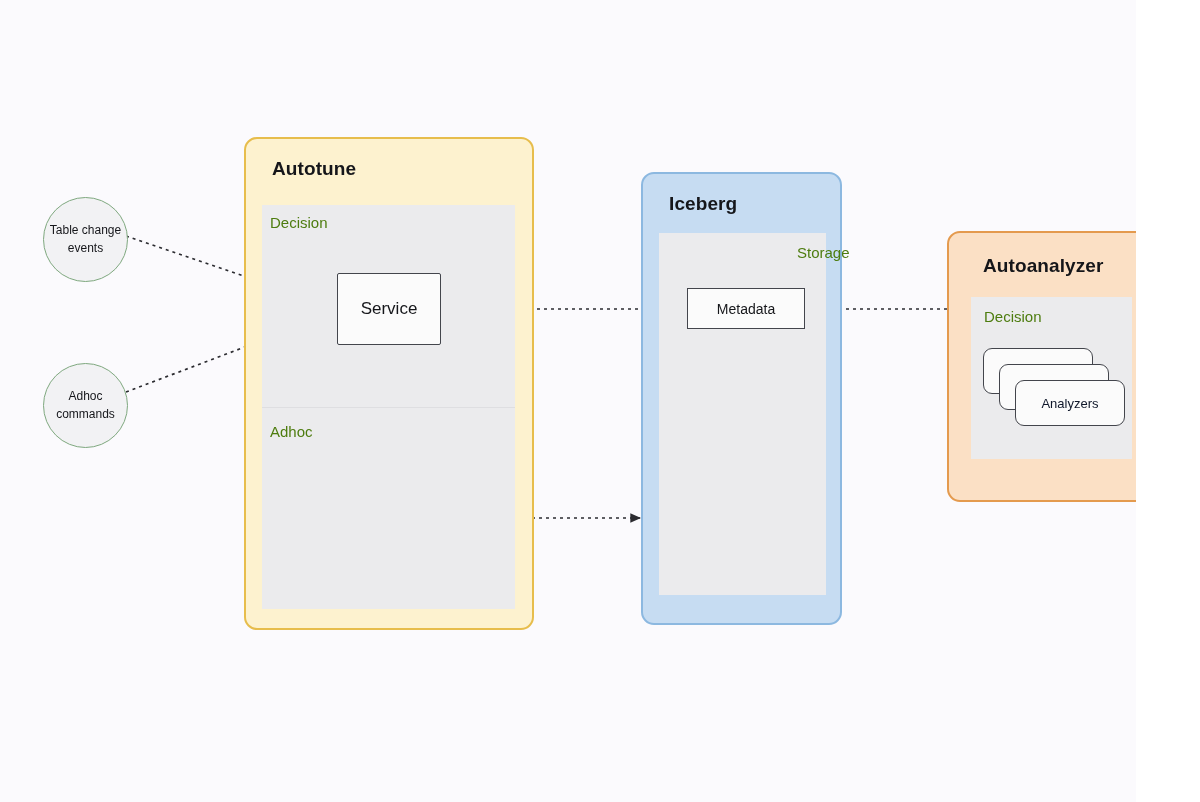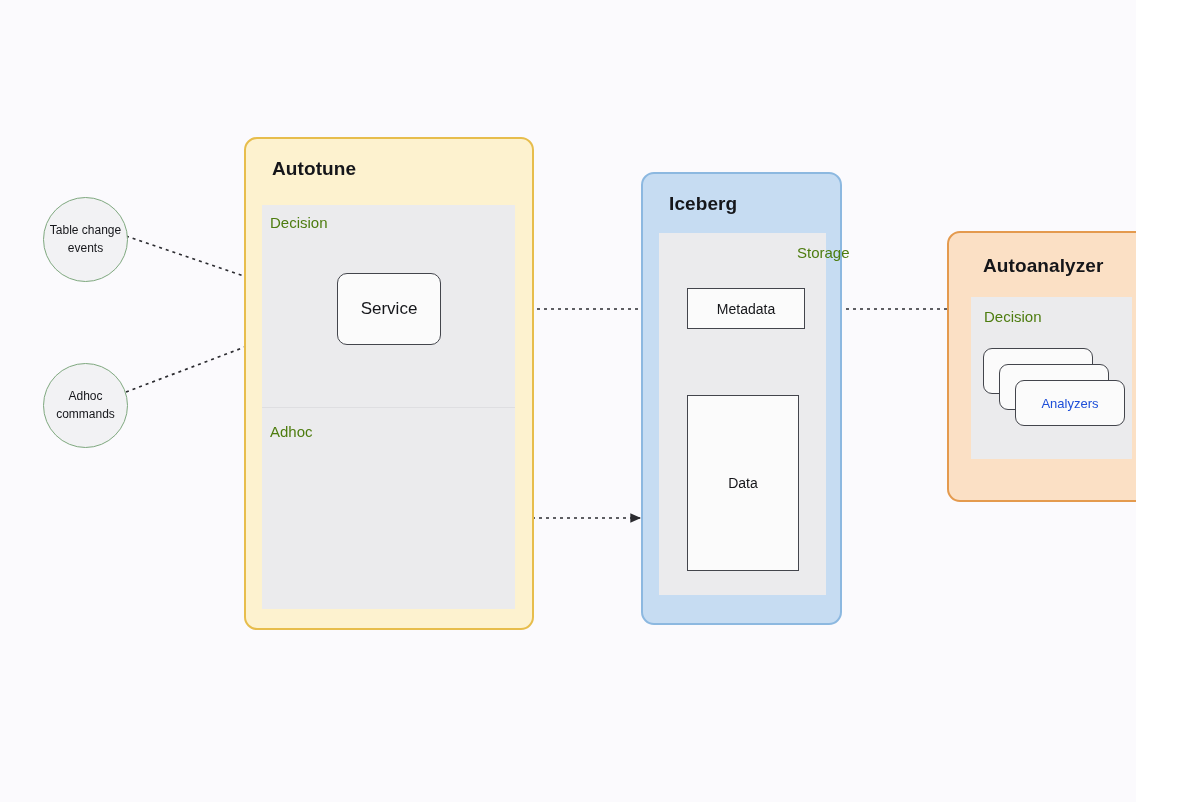--- a/index.html
+++ b/index.html
@@ -91,21 +91,21 @@
     position: absolute;
     box-sizing: border-box;
     background: #fbfbfb;
     border: 1.6px solid #43454c;
     display: flex;
     align-items: center;
     justify-content: center;
     font-size: 17px;
     color: #15161a;
   }
-  .node-round { border-radius: 10px; }
+  .node-round { border-radius: 2px; }
 
   .node-service {
     left: 337px; top: 273px;
     width: 104px; height: 72px;
   }
   .node-actors {
     left: 337px; top: 483px;
     width: 104px; height: 71px;
   }
   .node-metadata {
@@ -127,21 +127,21 @@
     box-sizing: border-box;
     background: #fbfbfb;
     border: 1.5px solid #43454c;
     border-radius: 9px;
     width: 110px;
     height: 46px;
     display: flex;
     align-items: center;
     justify-content: center;
     font-size: 13px;
-    color: #1d4ed8;
+    color: #0f172a;
   }
   .stack-card-1 { left: 0px;  top: 0px;  }
   .stack-card-2 { left: 16px; top: 16px; }
   .stack-card-3 { left: 32px; top: 32px; }
 
   
   .circle-node {
     position: absolute;
     width: 85px; height: 85px;
     border-radius: 50%;
@@ -201,23 +201,20 @@
 
   <div class="group group-iceberg"></div>
   <div class="group-title" style="left:669px; top:193px;">Iceberg</div>
 
   <div class="subpanel panel-storage"></div>
   <div class="subpanel-label" style="left:797px; top:244px;">Storage</div>
 
   <div class="node node-metadata">
     <span>Metadata</span>
   </div>
-  <div class="node node-data">
-    <span>Data</span>
-  </div>
 
   <div class="group group-autoanalyzer"></div>
   <div class="group-title" style="left:983px; top:255px;">Autoanalyzer</div>
 
   <div class="subpanel panel-decision-analyzer"></div>
   <div class="subpanel-label" style="left:984px; top:308px;">Decision</div>
 
   <div class="stack" style="left:983px; top:348px; width:146px; height:82px;">
     <div class="stack-card stack-card-1"></div>
     <div class="stack-card stack-card-2"></div>

